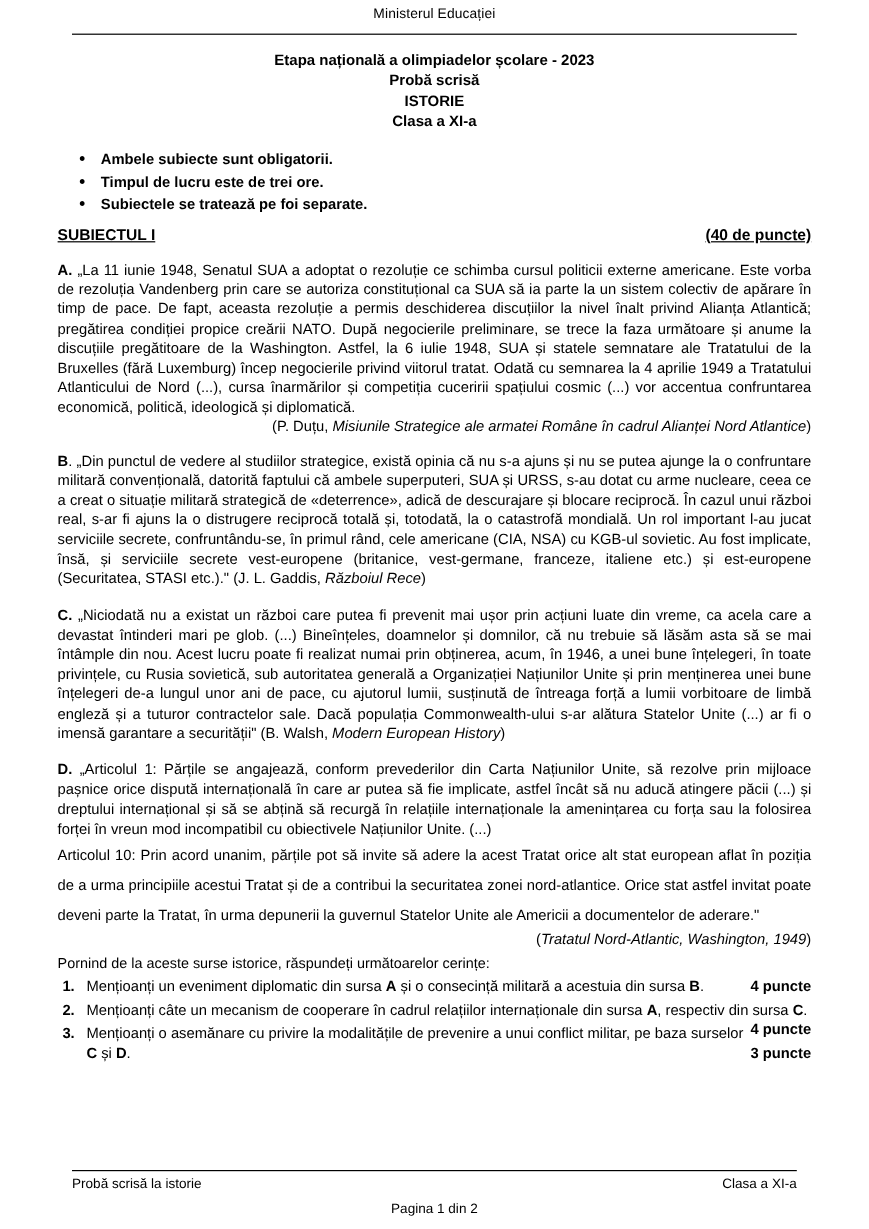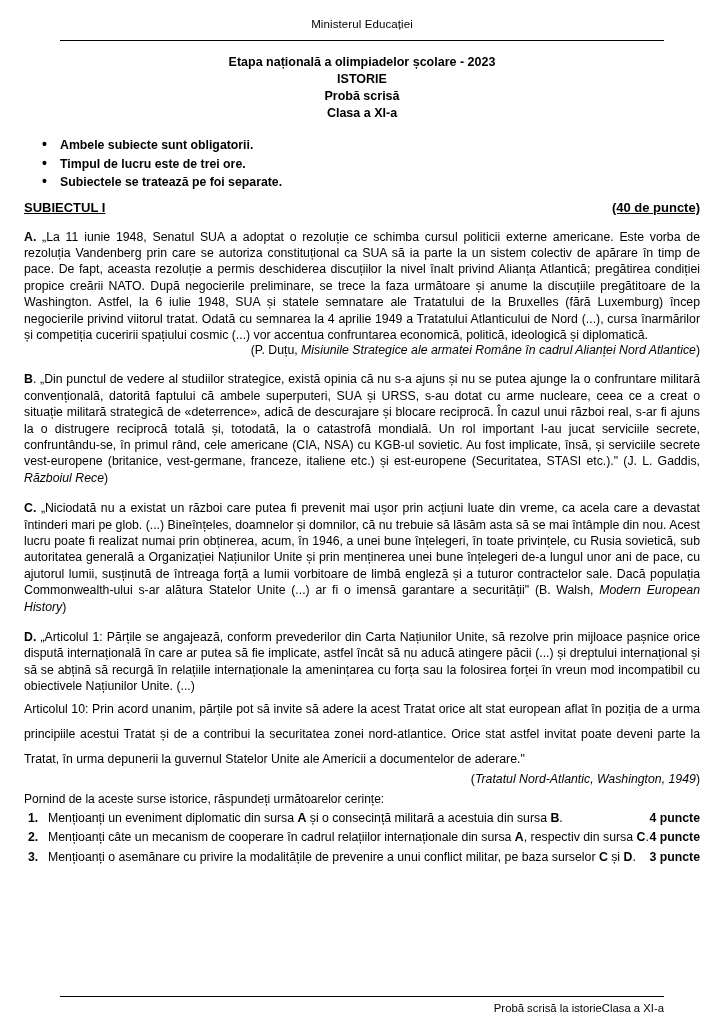--- a/index.html
+++ b/index.html
@@ -14,34 +14,34 @@
   .page {
     width: 724px;
     height: 1024px;
     position: relative;
     background: #ffffff;
     box-sizing: border-box;
     padding: 0;
     overflow: hidden;
   }
   .header-area {
-    padding: 18px 60px 0 60px;
+    padding: 6px 60px 0 60px;
   }
   .ministry {
     text-align: center;
     font-size: 11.5px;
     letter-spacing: 0.1px;
   }
   .hr {
     border: 0;
     border-top: 1px solid #000;
     margin: 10px 60px 0 60px;
   }
   .content {
-    padding: 0 24px;
+    padding: 0 48px;
     box-sizing: border-box;
   }
   .title-block {
     text-align: center;
     font-weight: bold;
     font-size: 12.5px;
     line-height: 17px;
     margin-top: 13px;
   }
   .title-block div {
@@ -141,21 +141,21 @@
     right: 0;
     bottom: 10px;
   }
   .footer-hr {
     border: 0;
     border-top: 1px solid #000;
     margin: 0 60px 0 60px;
   }
   .footer-row {
     display: flex;
-    justify-content: flex-end;
+    justify-content: space-between;
     font-size: 11.3px;
     padding: 5px 60px 0 60px;
   }
   .page-num {
     text-align: center;
     font-size: 11.3px;
     margin-top: 9px;
   }
   .clear { clear: both; }
 </style>
@@ -166,22 +166,22 @@
 
   <div class="header-area">
     <div class="ministry">Ministerul Educației</div>
   </div>
   <hr class="hr">
 
   <div class="content">
 
     <div class="title-block">
       <div>Etapa națională a olimpiadelor școlare - 2023</div>
+      <div>Probă scrisă</div>
       <div>ISTORIE</div>
-      <div>Probă scrisă</div>
       <div>Clasa a XI-a</div>
     </div>
 
     <ul class="bullets">
       <li>Ambele subiecte sunt obligatorii.</li>
       <li>Timpul de lucru este de trei ore.</li>
       <li>Subiectele se tratează pe foi separate.</li>
     </ul>
 
     <div class="subject-line">
@@ -210,15 +210,16 @@
     </ol>
 
   </div>
 
   <div class="footer">
     <hr class="footer-hr">
     <div class="footer-row">
       <span>Probă scrisă la istorie</span>
       <span>Clasa a XI-a</span>
     </div>
+    <div class="page-num">Pagina 1 din 2</div>
   </div>
 
 </div>
 
 </body></html>

